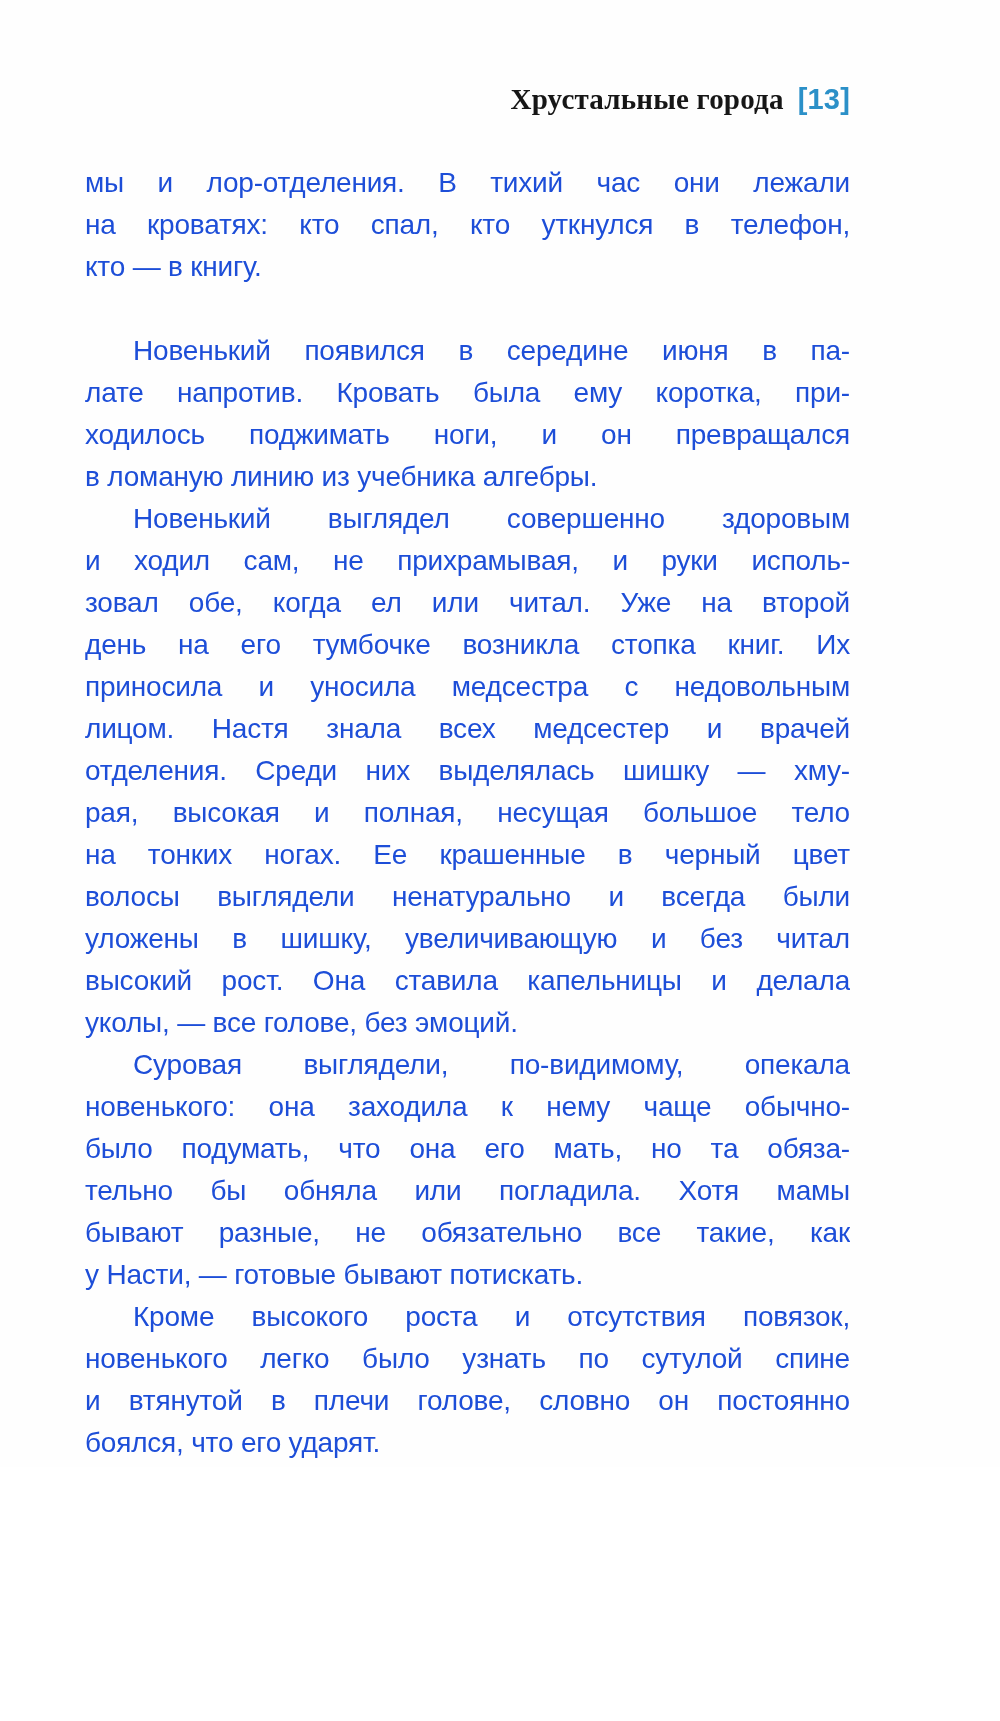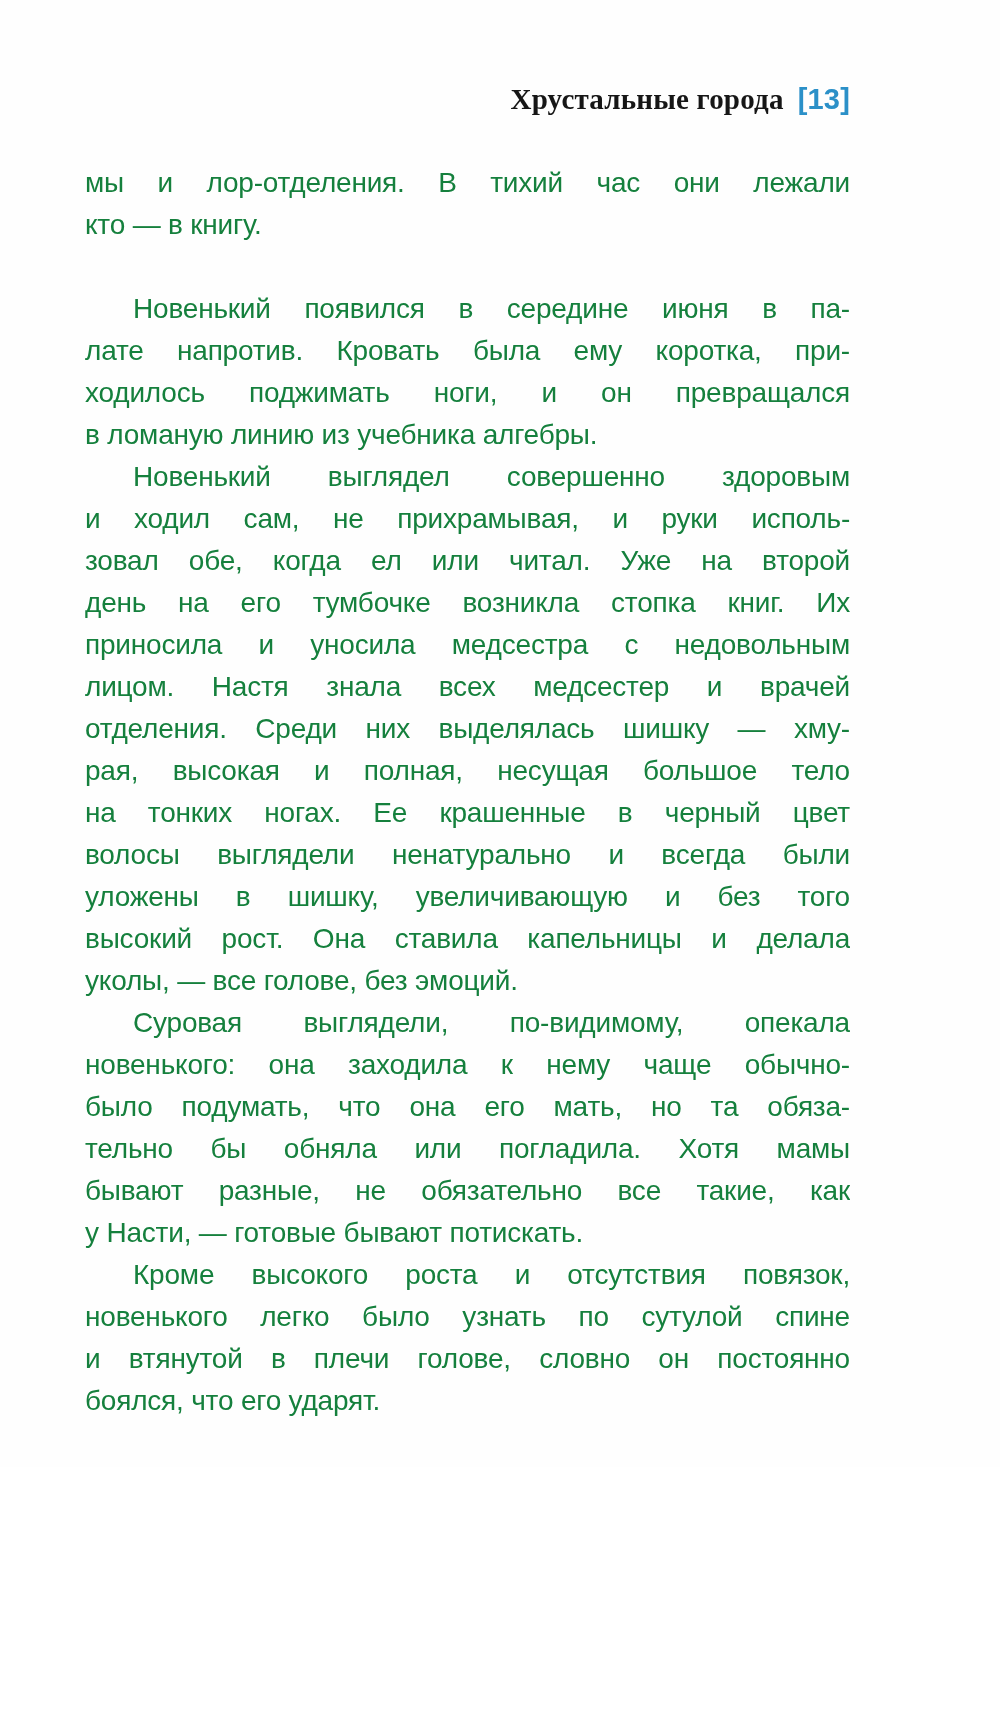--- a/index.html
+++ b/index.html
@@ -29,21 +29,21 @@
   }
   .running-head .pagenum {
     margin-left: 14px;
     font-family: "Liberation Sans", "DejaVu Sans", sans-serif;
     font-weight: 700;
   }
   .body-text {
     margin-top: 46px;
     font-family: "Liberation Sans", "DejaVu Sans", sans-serif;
     font-size: 28px;
-    color: #15803d;
+    color: #1d4ed8;
     letter-spacing: -0.2px;
   }
   .para-gap {
     height: 42px;
   }
   .text-line {
     height: 42px;
     line-height: 42px;
     text-align: justify;
     text-align-last: justify;
@@ -60,41 +60,42 @@
 </head>
 <body>
 
 <div class="page">
   <div class="running-head">
     <span style="color: rgb(22, 22, 22);">Хрустальные города</span><span class="pagenum" style="color: rgb(43, 144, 200);">[13]</span>
   </div>
   <div class="body-text" id="body-text">
       <div>
         <div class="text-line">мы и лор-отделения. В тихий час они лежали</div>
+        <div class="text-line">на кроватях: кто спал, кто уткнулся в телефон,</div>
         <div class="text-line last">кто — в книгу.</div>
       </div>
       <div class="para-gap"></div>
       <div>
         <div class="text-line indent">Новенький появился в середине июня в па-</div>
         <div class="text-line">лате напротив. Кровать была ему коротка, при-</div>
         <div class="text-line">ходилось поджимать ноги, и он превращался</div>
         <div class="text-line last">в ломаную линию из учебника алгебры.</div>
       </div>
       <div>
         <div class="text-line indent">Новенький выглядел совершенно здоровым</div>
         <div class="text-line">и ходил сам, не прихрамывая, и руки исполь-</div>
         <div class="text-line">зовал обе, когда ел или читал. Уже на второй</div>
         <div class="text-line">день на его тумбочке возникла стопка книг. Их</div>
         <div class="text-line">приносила и уносила медсестра с недовольным</div>
         <div class="text-line">лицом. Настя знала всех медсестер и врачей</div>
         <div class="text-line">отделения. Среди них выделялась шишку — хму-</div>
         <div class="text-line">рая, высокая и полная, несущая большое тело</div>
         <div class="text-line">на тонких ногах. Ее крашенные в черный цвет</div>
         <div class="text-line">волосы выглядели ненатурально и всегда были</div>
-        <div class="text-line">уложены в шишку, увеличивающую и без того</div>
+        <div class="text-line">уложены в шишку, увеличивающую и без читал</div>
         <div class="text-line">высокий рост. Она ставила капельницы и делала</div>
         <div class="text-line last">уколы, — все голове, без эмоций.</div>
       </div>
       <div>
         <div class="text-line indent">Суровая выглядели, по-видимому, опекала</div>
         <div class="text-line">новенького: она заходила к нему чаще обычно-</div>
         <div class="text-line">было подумать, что она его мать, но та обяза-</div>
         <div class="text-line">тельно бы обняла или погладила. Хотя мамы</div>
         <div class="text-line">бывают разные, не обязательно все такие, как</div>
         <div class="text-line last">у Насти, — готовые бывают потискать.</div>

